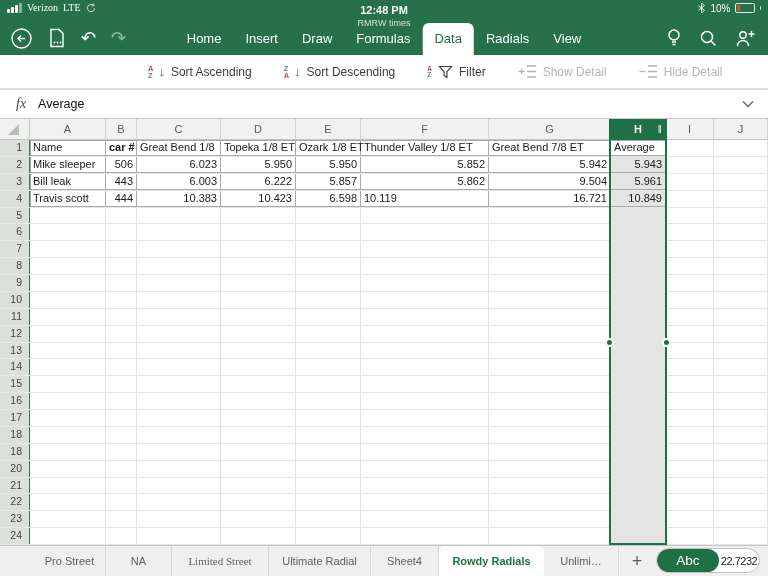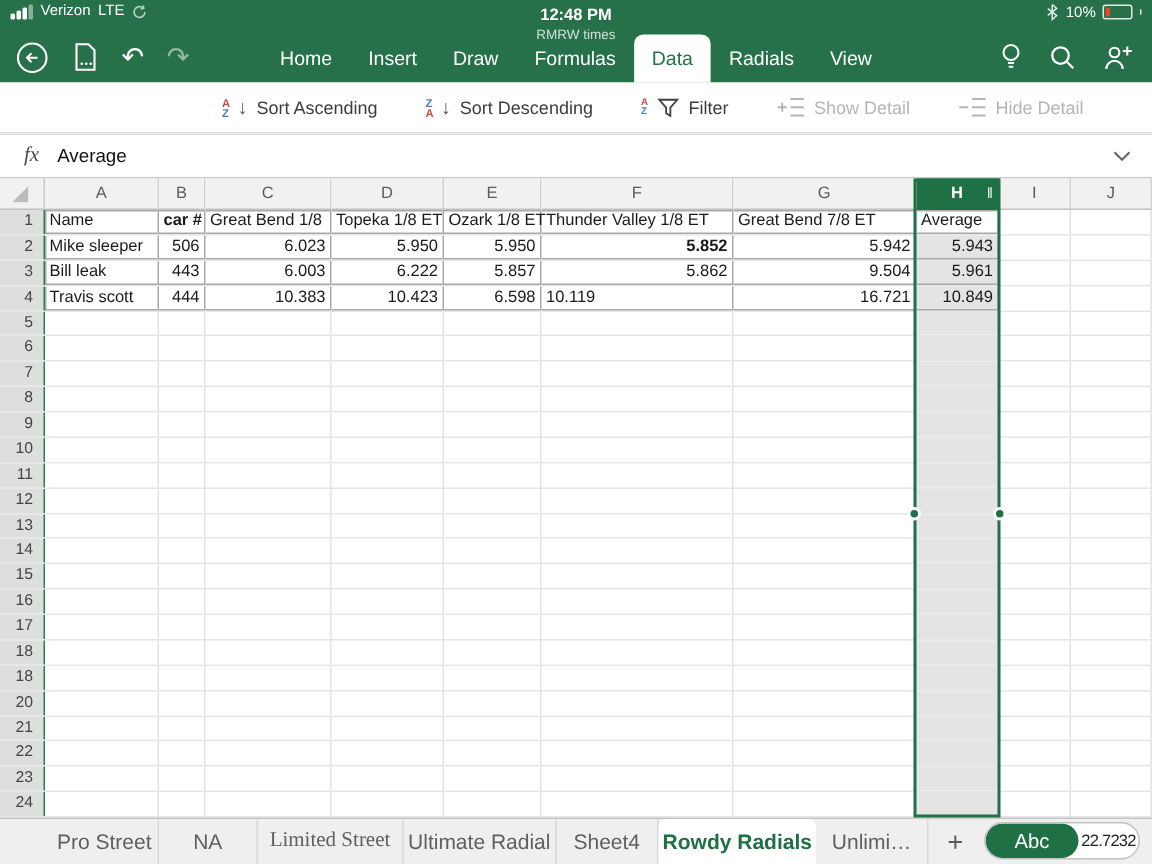--- a/index.html
+++ b/index.html
@@ -3,21 +3,21 @@
 <meta charset="utf-8">
 <style>
   * { margin:0; padding:0; box-sizing:border-box; }
   html,body { width:768px; height:576px; overflow:hidden; background:#fff;
     font-family:"Liberation Sans", sans-serif; -webkit-font-smoothing:antialiased; }
   .app { position:relative; width:768px; height:576px; background:#fff; overflow:hidden; }
 
   
   .greenhead { position:absolute; top:0; left:0; right:0; height:55px; background:#26714a; }
   .statusbar { position:absolute; top:2px; left:0; right:0; height:14px; color:#fff; font-size:10px; }
-  .status-left { position:absolute; left:7px; top:0; display:flex; align-items:center; gap:5px; }
+  .status-left { position:absolute; left:7px; top:0; display:flex; align-items:center; gap:5px;font-family:Liberation Serif, serif; }
   .status-right { position:absolute; right:7px; top:0; display:flex; align-items:center; gap:4px; }
   .sigbars { display:flex; align-items:flex-end; gap:1px; height:10px; }
   .sigbars i { display:block; width:3px; background:#fff; border-radius:1px; }
   .sigbars i:nth-child(1){height:4px}.sigbars i:nth-child(2){height:6px}
   .sigbars i:nth-child(3){height:8px}.sigbars i:nth-child(4){height:10px;background:rgba(255,255,255,.45)}
   .clockblock { position:absolute; left:50%; transform:translateX(-50%); top:2px; text-align:center; color:#fff; }
   .clock { font-size:11px; font-weight:bold; }
   .docname { font-size:9px; color:#cfe0d6; margin-top:2px; }
   .battbody { position:relative; width:20px; height:10px; border:1px solid rgba(255,255,255,.85); border-radius:2px; }
   .battfill { position:absolute; left:1px; top:1px; bottom:1px; width:3px; background:#e8442e; border-radius:1px; }
@@ -74,21 +74,21 @@
 
   
   .seloverlay { position:absolute; left:609px; top:119px; width:58px; height:426px;
     border:2px solid #1e7145; pointer-events:none; z-index:5; }
   .selhandle { position:absolute; width:9px; height:9px; border-radius:50%; background:#1e7145;
     border:2px solid #fff; pointer-events:auto; }
 
   
   .sheetbar { position:absolute; left:0; right:0; top:545px; height:31px; background:#efefef;
     border-top:1px solid #c4c4c4; display:flex; align-items:stretch; padding-left:34px; }
-  .sheettab { display:flex; align-items:center; justify-content:center; font-size:14px; color:#606060;
+  .sheettab { display:flex; align-items:center; justify-content:center; font-size:11px; color:#606060;
     border-right:1px solid #d8d8d8; white-space:nowrap; overflow:hidden; text-overflow:ellipsis; }
   .sheettab.active { background:#fff; color:#1f7145; font-weight:bold; border-right:none; border-radius:5px 5px 0 0; }
   .addsheet { width:36px; display:flex; align-items:center; justify-content:center; font-size:18px; color:#5a5a5a; }
   .kbtoggle { position:absolute; right:8px; top:3px; width:104px; height:25px; border:1px solid #c3c3c3;
     border-radius:13px; background:#fff; display:flex; overflow:hidden; align-items:stretch; }
   .kb-abc { width:62px; background:#1f7145; border-radius:13px; color:#fff; font-size:13.5px;
     display:flex; align-items:center; justify-content:center; }
   .kb-num { flex:1; display:flex; align-items:center; justify-content:center; font-size:11px;
     color:#222; letter-spacing:-0.5px; }
 </style>
@@ -273,21 +273,21 @@
         <div class="cell" style="width: 48px;"></div>
         <div class="cell" style="width: 54px;"></div>
       </div>
       <div class="gridrow">
         <div class="rowhdr">2</div>
         <div class="cell" style="width: 76px; text-align: left; border-right-color: rgb(169, 169, 169); box-shadow: rgb(169, 169, 169) 0px -1px 0px inset, rgb(169, 169, 169) 1px 0px 0px inset;">Mike sleeper</div>
         <div class="cell" style="width: 31px; text-align: right; border-right-color: rgb(169, 169, 169); box-shadow: rgb(169, 169, 169) 0px -1px 0px inset;">506</div>
         <div class="cell" style="width: 84px; text-align: right; border-right-color: rgb(169, 169, 169); box-shadow: rgb(169, 169, 169) 0px -1px 0px inset;">6.023</div>
         <div class="cell" style="width: 75px; text-align: right; border-right-color: rgb(169, 169, 169); box-shadow: rgb(169, 169, 169) 0px -1px 0px inset;">5.950</div>
         <div class="cell" style="width: 65px; text-align: right; border-right-color: rgb(169, 169, 169); box-shadow: rgb(169, 169, 169) 0px -1px 0px inset;">5.950</div>
-        <div class="cell" style="width: 128px; text-align: right; border-right-color: rgb(169, 169, 169); box-shadow: rgb(169, 169, 169) 0px -1px 0px inset; font-weight: bold;">5.852</div>
+        <div class="cell" style="width: 128px; text-align: right; border-right-color: rgb(169, 169, 169); box-shadow: rgb(169, 169, 169) 0px -1px 0px inset;">5.852</div>
         <div class="cell" style="width: 122px; text-align: right; border-right-color: rgb(169, 169, 169); box-shadow: rgb(169, 169, 169) 0px -1px 0px inset;">5.942</div>
         <div class="cell selcol" style="width: 55px; text-align: right; border-right-color: rgb(169, 169, 169); box-shadow: rgb(169, 169, 169) 0px -1px 0px inset;">5.943</div>
         <div class="cell" style="width: 48px;"></div>
         <div class="cell" style="width: 54px;"></div>
       </div>
       <div class="gridrow">
         <div class="rowhdr">3</div>
         <div class="cell" style="width: 76px; text-align: left; border-right-color: rgb(169, 169, 169); box-shadow: rgb(169, 169, 169) 0px -1px 0px inset, rgb(169, 169, 169) 1px 0px 0px inset;">Bill leak</div>
         <div class="cell" style="width: 31px; text-align: right; border-right-color: rgb(169, 169, 169); box-shadow: rgb(169, 169, 169) 0px -1px 0px inset;">443</div>
         <div class="cell" style="width: 84px; text-align: right; border-right-color: rgb(169, 169, 169); box-shadow: rgb(169, 169, 169) 0px -1px 0px inset;">6.003</div>

